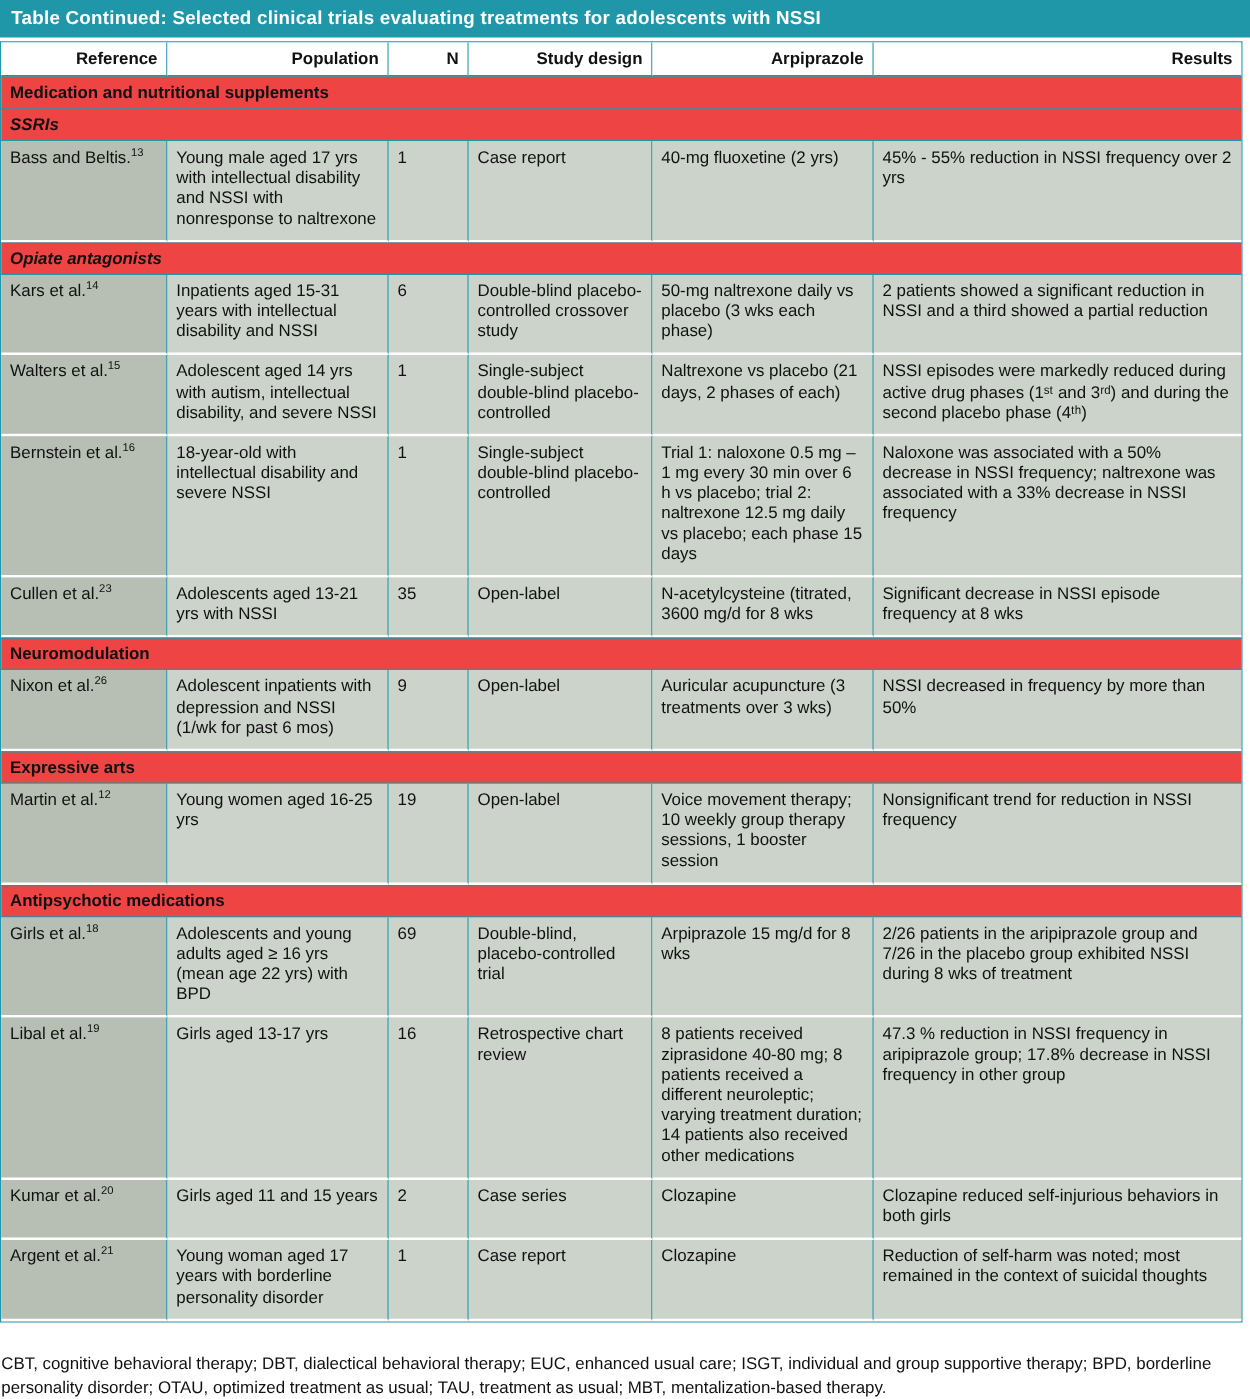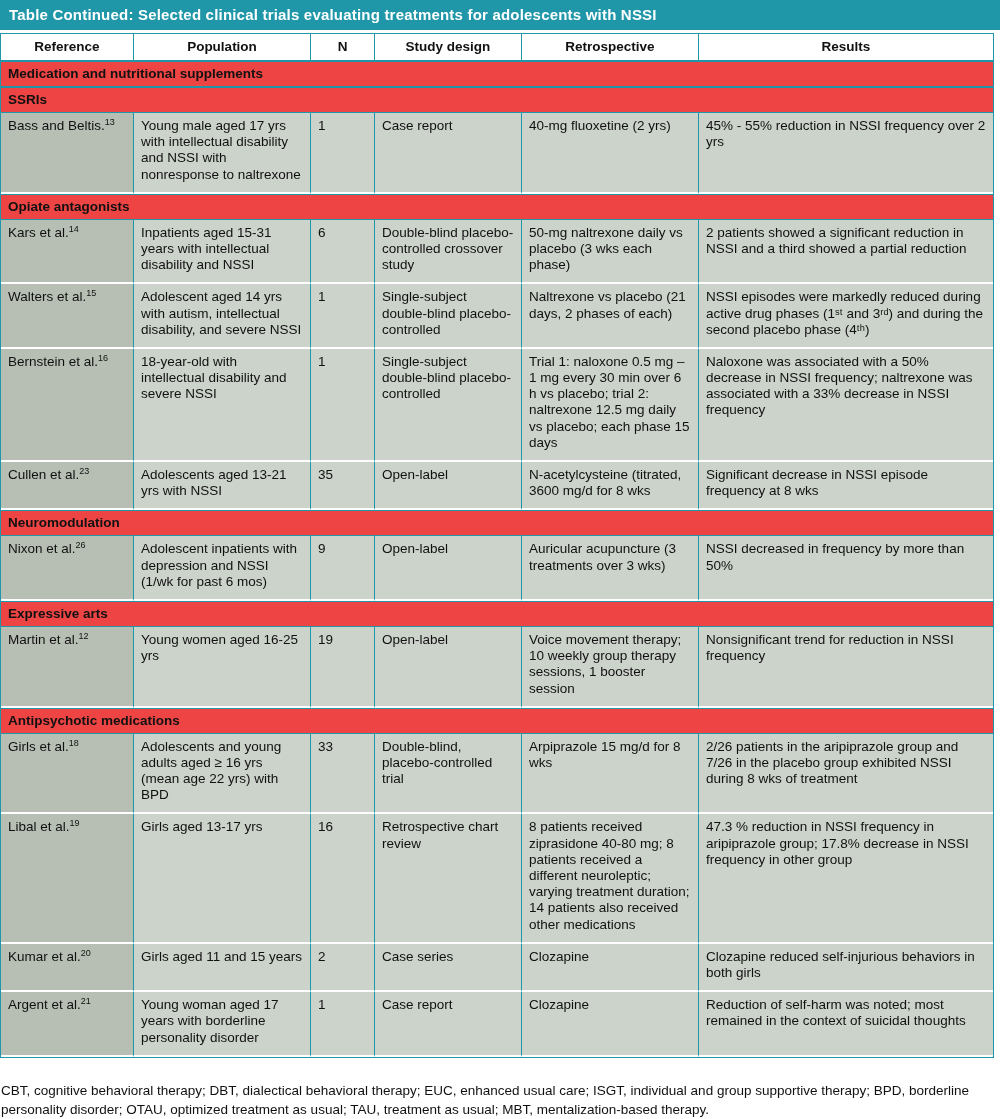--- a/index.html
+++ b/index.html
@@ -29,39 +29,39 @@
     letter-spacing:0.2px;
   }
   table{
     border-collapse:separate;
     border-spacing:0;
     table-layout:fixed;
     width:992px;
     border:1px solid var(--teal);
   }
   th{
-    text-align:center;
+    text-align:right;
     vertical-align:top;
     font-size:13.5px;
     font-weight:bold;
     background:#ffffff;
     padding:5px 7px 6px;
     border-right:1px solid var(--teal);
     border-bottom:1px solid var(--teal);
   }
   th:last-child{border-right:none;margin-top:28px;}
   tr.section td{
     background:#ef4444;
     font-weight:bold;
     font-size:13.5px;
     padding:4px 7px 5px;
     border-top:1px solid var(--teal);
     border-bottom:1px solid var(--teal);
   }
-  tr.section.italic td{}
+  tr.section.italic td{font-style:italic;}
   tr.data td{
     background:var(--rowbg);
     font-size:13.5px;
     line-height:1.2;
     vertical-align:top;
     padding:5px 7px 9px;
     border-right:1px solid var(--teal);
     border-bottom:2px solid #ffffff;
   }
   tr.data td:last-child{border-right:none;}
@@ -91,21 +91,21 @@
       <col style="width:147px">
       <col style="width:177px">
       <col style="width:294px">
     </colgroup>
     <thead>
       <tr>
         <th>Reference</th>
         <th>Population</th>
         <th>N</th>
         <th>Study design</th>
-        <th>Retrospective</th>
+        <th>Arpiprazole</th>
         <th>Results</th>
       </tr>
     </thead>
     <tbody>
 
       <tr class="section">
         <td colspan="6">Medication and nutritional supplements</td>
       </tr>
 
       <tr class="section italic">
@@ -187,21 +187,21 @@
         <td>Nonsignificant trend for reduction in NSSI frequency</td>
       </tr>
 
       <tr class="section">
         <td colspan="6">Antipsychotic medications</td>
       </tr>
 
       <tr class="data">
         <td class="ref"><span>Girls et al.</span><sup>18</sup></td>
         <td>Adolescents and young adults aged ≥ 16 yrs (mean age 22 yrs) with BPD</td>
-        <td>33</td>
+        <td>69</td>
         <td>Double-blind, placebo-controlled trial</td>
         <td>Arpiprazole 15 mg/d for 8 wks</td>
         <td>2/26 patients in the aripiprazole group and 7/26 in the placebo group exhibited NSSI during 8 wks of treatment</td>
       </tr>
 
       <tr class="data">
         <td class="ref"><span>Libal et al.</span><sup>19</sup></td>
         <td>Girls aged 13-17 yrs</td>
         <td>16</td>
         <td>Retrospective chart review</td>

